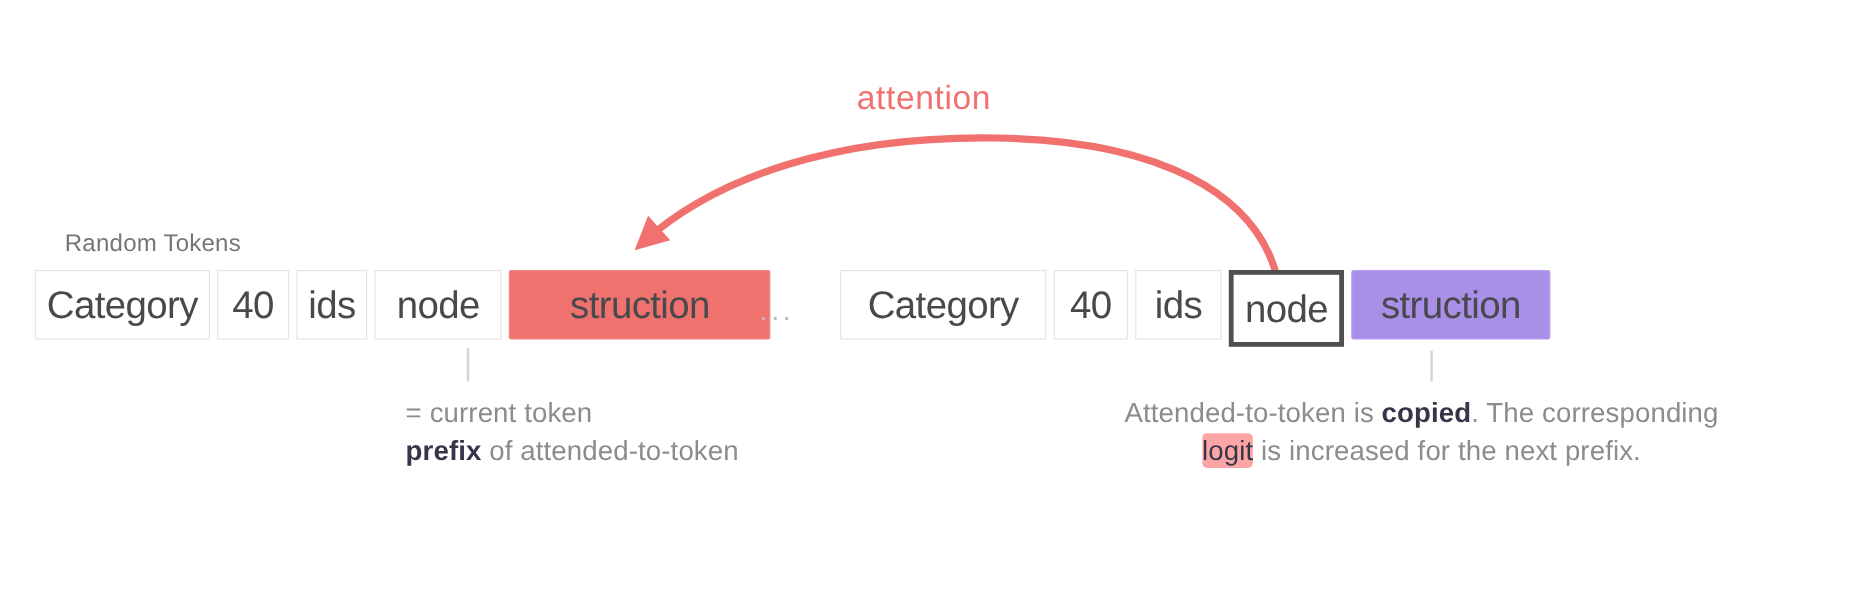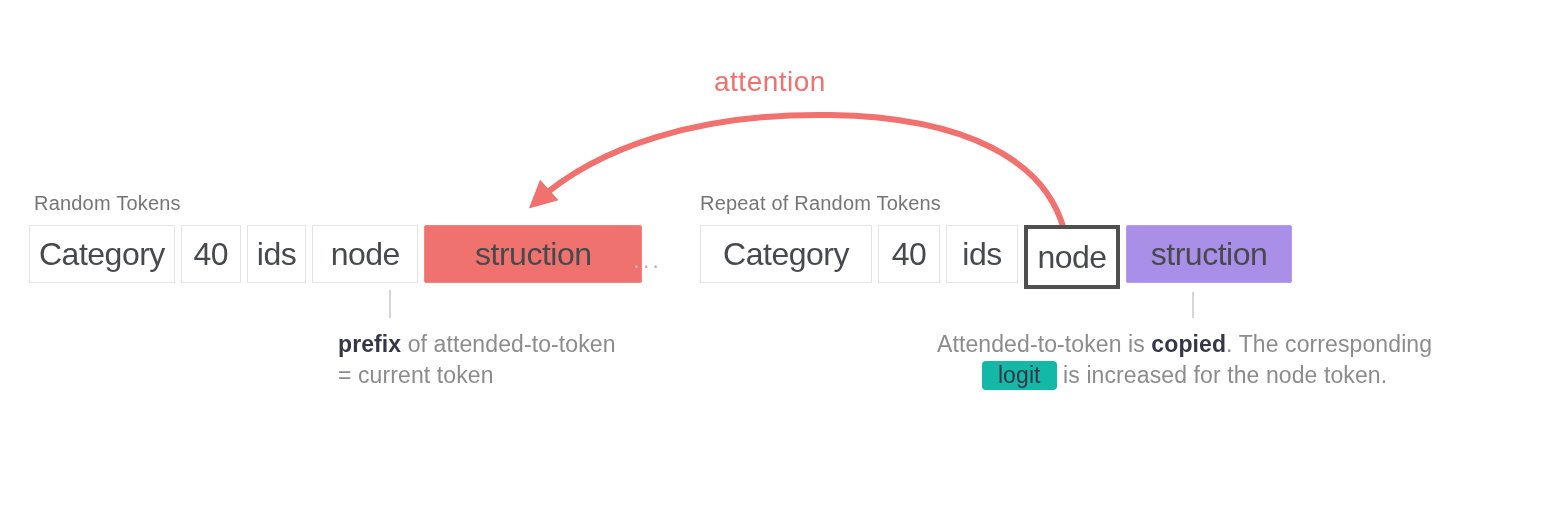--- a/index.html
+++ b/index.html
@@ -19,20 +19,21 @@
     top: 66px;
     font-size: 28px;
     color: #F0716E;
     letter-spacing: 0.5px;
   }
   .seq-label {
     position: absolute;
     font-size: 20px;
     color: #767676;
     letter-spacing: 0.2px;
+    margin-left: 20px;
   }
   .seq-label.left  { left: 34px;  top: 192px; }
   .seq-label.right { left: 700px; top: 192px; }
   .token-row {
     position: absolute;
     top: 225px;
     display: flex;
     align-items: flex-start;
     gap: 6px;
   }
@@ -84,24 +85,24 @@
     font-size: 23px;
     line-height: 31px;
     color: #8C8C8C;
     white-space: nowrap;
     letter-spacing: 0.1px;
   }
   .caption.left  { left: 338px; }
   .caption.right { left: 937px; text-align: center; }
   .caption .bold { font-weight: 700; color: #35364A; }
   .caption .hl {
-    background: #14b8a6;
+    background: #fca5a5;
     color: #35364A;
     border-radius: 4px;
-    padding: 1px 16px 2px;
+    padding: 1px 0 2px;
   }
 </style>
 </head>
 <body>
 
 <div class="canvas">
 
   <svg class="arrow-svg" viewBox="0 0 1541 511">
     <defs>
       <marker id="ah" viewBox="0 0 10 10" refX="6.5" refY="5" markerWidth="6" markerHeight="4.6" orient="auto">
@@ -121,34 +122,33 @@
     <div class="tok">ids</div>
     <div class="tok">node</div>
     <div class="tok red">struction</div>
   </div>
 
   <div class="ellipsis">...</div>
 
   <div class="tick left"></div>
 
   <div class="caption left">
+    <div>= current token</div>
     <div><span class="bold">prefix</span><span> of attended-to-token</span></div>
-    <div>= current token</div>
   </div>
 
-  <div class="seq-label right">Repeat of Random Tokens</div>
 
   <div class="token-row right rrow">
     <div class="tok">Category</div>
     <div class="tok">40</div>
     <div class="tok">ids</div>
     <div class="tok boxed">node</div>
     <div class="tok purple">struction</div>
   </div>
 
   <div class="tick right"></div>
 
   <div class="caption right">
     <div><span>Attended-to-token is </span><span class="bold">copied</span><span>. The corresponding</span></div>
-    <div><span class="hl">logit</span><span> is increased for the node token.</span></div>
+    <div><span class="hl">logit</span><span> is increased for the next prefix.</span></div>
   </div>
 
 </div>
 
 </body></html>

